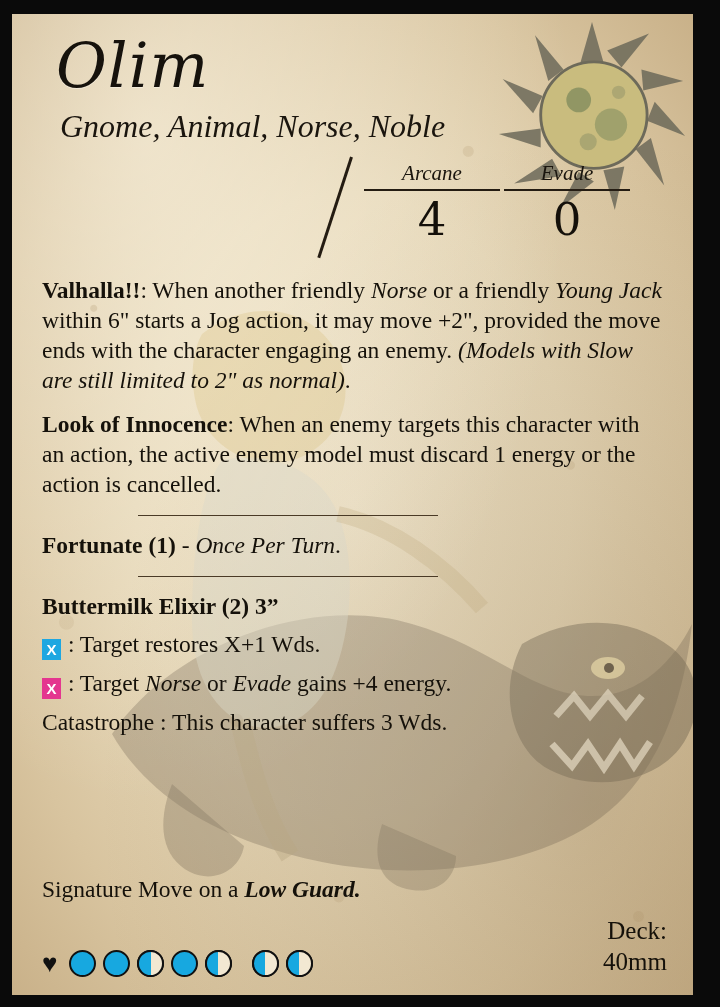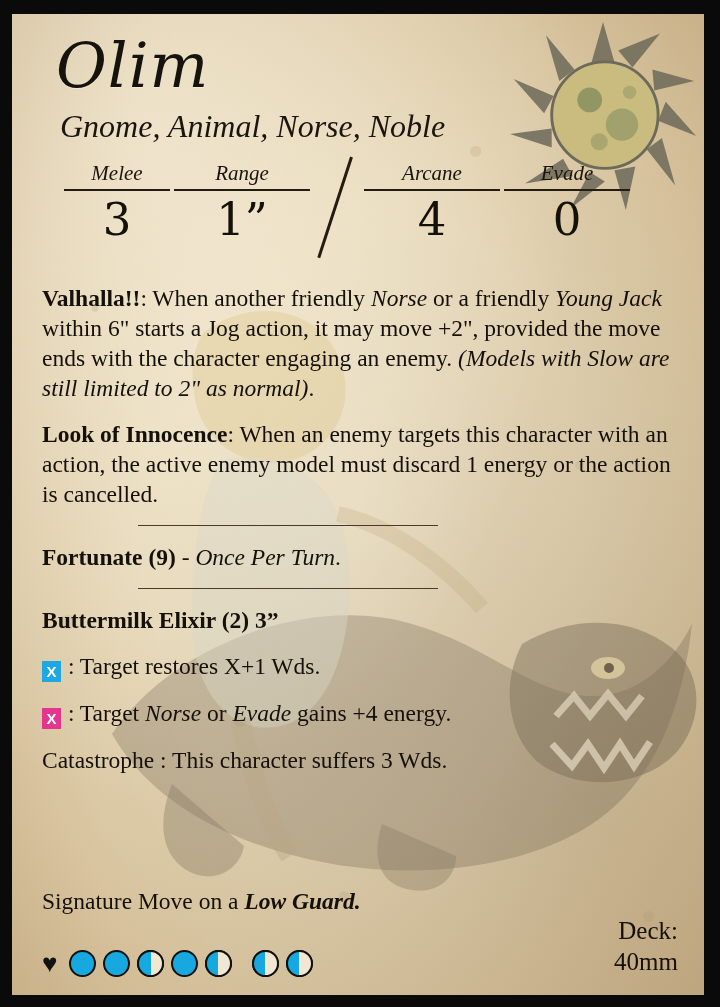--- a/index.html
+++ b/index.html
@@ -3,21 +3,21 @@
 <meta charset="utf-8">
 <style>
   html,body{margin:0;padding:0;background:#000;}
   body{width:720px;height:1007px;overflow:hidden;font-family:"Liberation Serif",serif;}
 
   #card{
     position:relative;
     width:720px;height:1007px;
     background:#0a0a0a;
     box-sizing:border-box;
-    padding:14px 16px 12px 12px;
+    padding:14px 27px 12px 12px;
   }
 
   #parchment{
     position:relative;
     width:100%;height:100%;
     box-sizing:border-box;
     background:
       radial-gradient(ellipse at 20% 12%, rgba(255,250,235,.55), rgba(255,250,235,0) 55%),
       radial-gradient(ellipse at 85% 80%, rgba(120,95,60,.22), rgba(120,95,60,0) 60%),
       radial-gradient(ellipse at 50% 50%, #efe3c8 0%, #e5d6b6 45%, #d8c49f 75%, #c9b189 100%);
@@ -99,21 +99,21 @@
     transform:rotate(18deg);
     transform-origin:top center;
   }
 
   
   .rule-block{margin:6px 0 0 0;}
   .rule-p{
     font-size:23.5px;
     line-height:30px;
     color:#15110a;
-    margin:16px 0 6px 0;
+    margin:8px 0 6px 0;
   }
   .rule-name{font-weight:bold;}
   .it{font-style:italic;}
 
   .divider{
     width:300px;height:0;
     border-top:1.6px solid #4a3a26;
     margin:16px 0 14px 96px;
   }
 
@@ -134,21 +134,21 @@
   .en.pink{background:#e4368f;}
 
   
   #footer{
     position:absolute;
     left:30px;right:26px;bottom:18px;
     display:flex;align-items:flex-end;justify-content:space-between;
   }
   #sig{
     position:absolute;
-    left:30px;bottom:80px;
+    left:30px;bottom:92px;
     font-size:23.5px;
     color:#15110a;
   }
   #pips{display:flex;align-items:center;gap:7px;}
   .heart{font-size:26px;color:#111;margin-right:5px;line-height:26px;}
   .pip{
     width:27px;height:27px;border-radius:50%;
     border:2px solid #111;
     box-sizing:border-box;
     background:#f2e8d2;
@@ -221,32 +221,20 @@
       <path d="M120 520 C104 560 110 594 138 608 C162 620 188 606 192 582" fill="#3e3529" opacity="0.38"></path>
       <path d="M330 560 C318 598 330 622 360 626 C386 630 404 614 404 592" fill="#3e3529" opacity="0.34"></path>
     </svg>
 
     <div id="content">
 
       <div id="name">Olim</div>
       <div id="keywords">Gnome, Animal, Norse, Noble</div>
 
       <div id="stats">
-        <div class="statgroup" style="left:20px;">
-          <div class="stat" style="width:110px;">
-            <div class="lbl">Melee</div>
-            <div class="rule"></div>
-            <div class="val">3</div>
-          </div>
-          <div class="stat" style="width:140px;">
-            <div class="lbl">Range</div>
-            <div class="rule"></div>
-            <div class="val">1”</div>
-          </div>
-        </div>
 
         <div id="slash"></div>
 
         <div class="statgroup" style="left:320px;">
           <div class="stat" style="width:140px;">
             <div class="lbl">Arcane</div>
             <div class="rule"></div>
             <div class="val">4</div>
           </div>
           <div class="stat" style="width:130px;">
@@ -261,21 +249,21 @@
         <p class="rule-p"><span class="rule-name">Valhalla!!</span><span>: When another friendly </span><span class="it">Norse</span><span> or a friendly </span><span class="it">Young Jack</span><span> within 6" starts a Jog action, it may move +2", provided the move ends with the character engaging an enemy. </span><span class="it">(Models with Slow are still limited to 2" as normal)</span><span>.</span></p>
       </div>
 
       <div class="rule-block" style="margin-top:14px;">
         <p class="rule-p"><span class="rule-name">Look of Innocence</span><span>: When an enemy targets this character with an action, the active enemy model must discard 1 energy or the action is cancelled.</span></p>
       </div>
 
       <div class="divider"></div>
 
       <div class="rule-block">
-        <p class="rule-p" style="margin-bottom:0;"><span class="rule-name">Fortunate (9)</span><span> - </span><span class="it">Once Per Turn</span><span>.</span></p>
+        <p class="rule-p" style="margin-bottom:0;"><span class="rule-name">Fortunate (1)</span><span> - </span><span class="it">Once Per Turn</span><span>.</span></p>
       </div>
 
       <div class="divider"></div>
 
       <div class="rule-block">
         <p class="rule-p" style="margin-bottom:2px;"><span class="rule-name">Buttermilk Elixir (2) 3”</span></p>
 
         <p class="rule-p" style="margin-bottom:2px;"><span class="en blue">X</span><span> : Target restores X+1 Wds.</span></p>
 
         <p class="rule-p" style="margin-bottom:2px;"><span class="en pink">X</span><span> : Target </span><span class="it">Norse</span><span> or </span><span class="it">Evade</span><span> gains +4 energy.</span></p>

